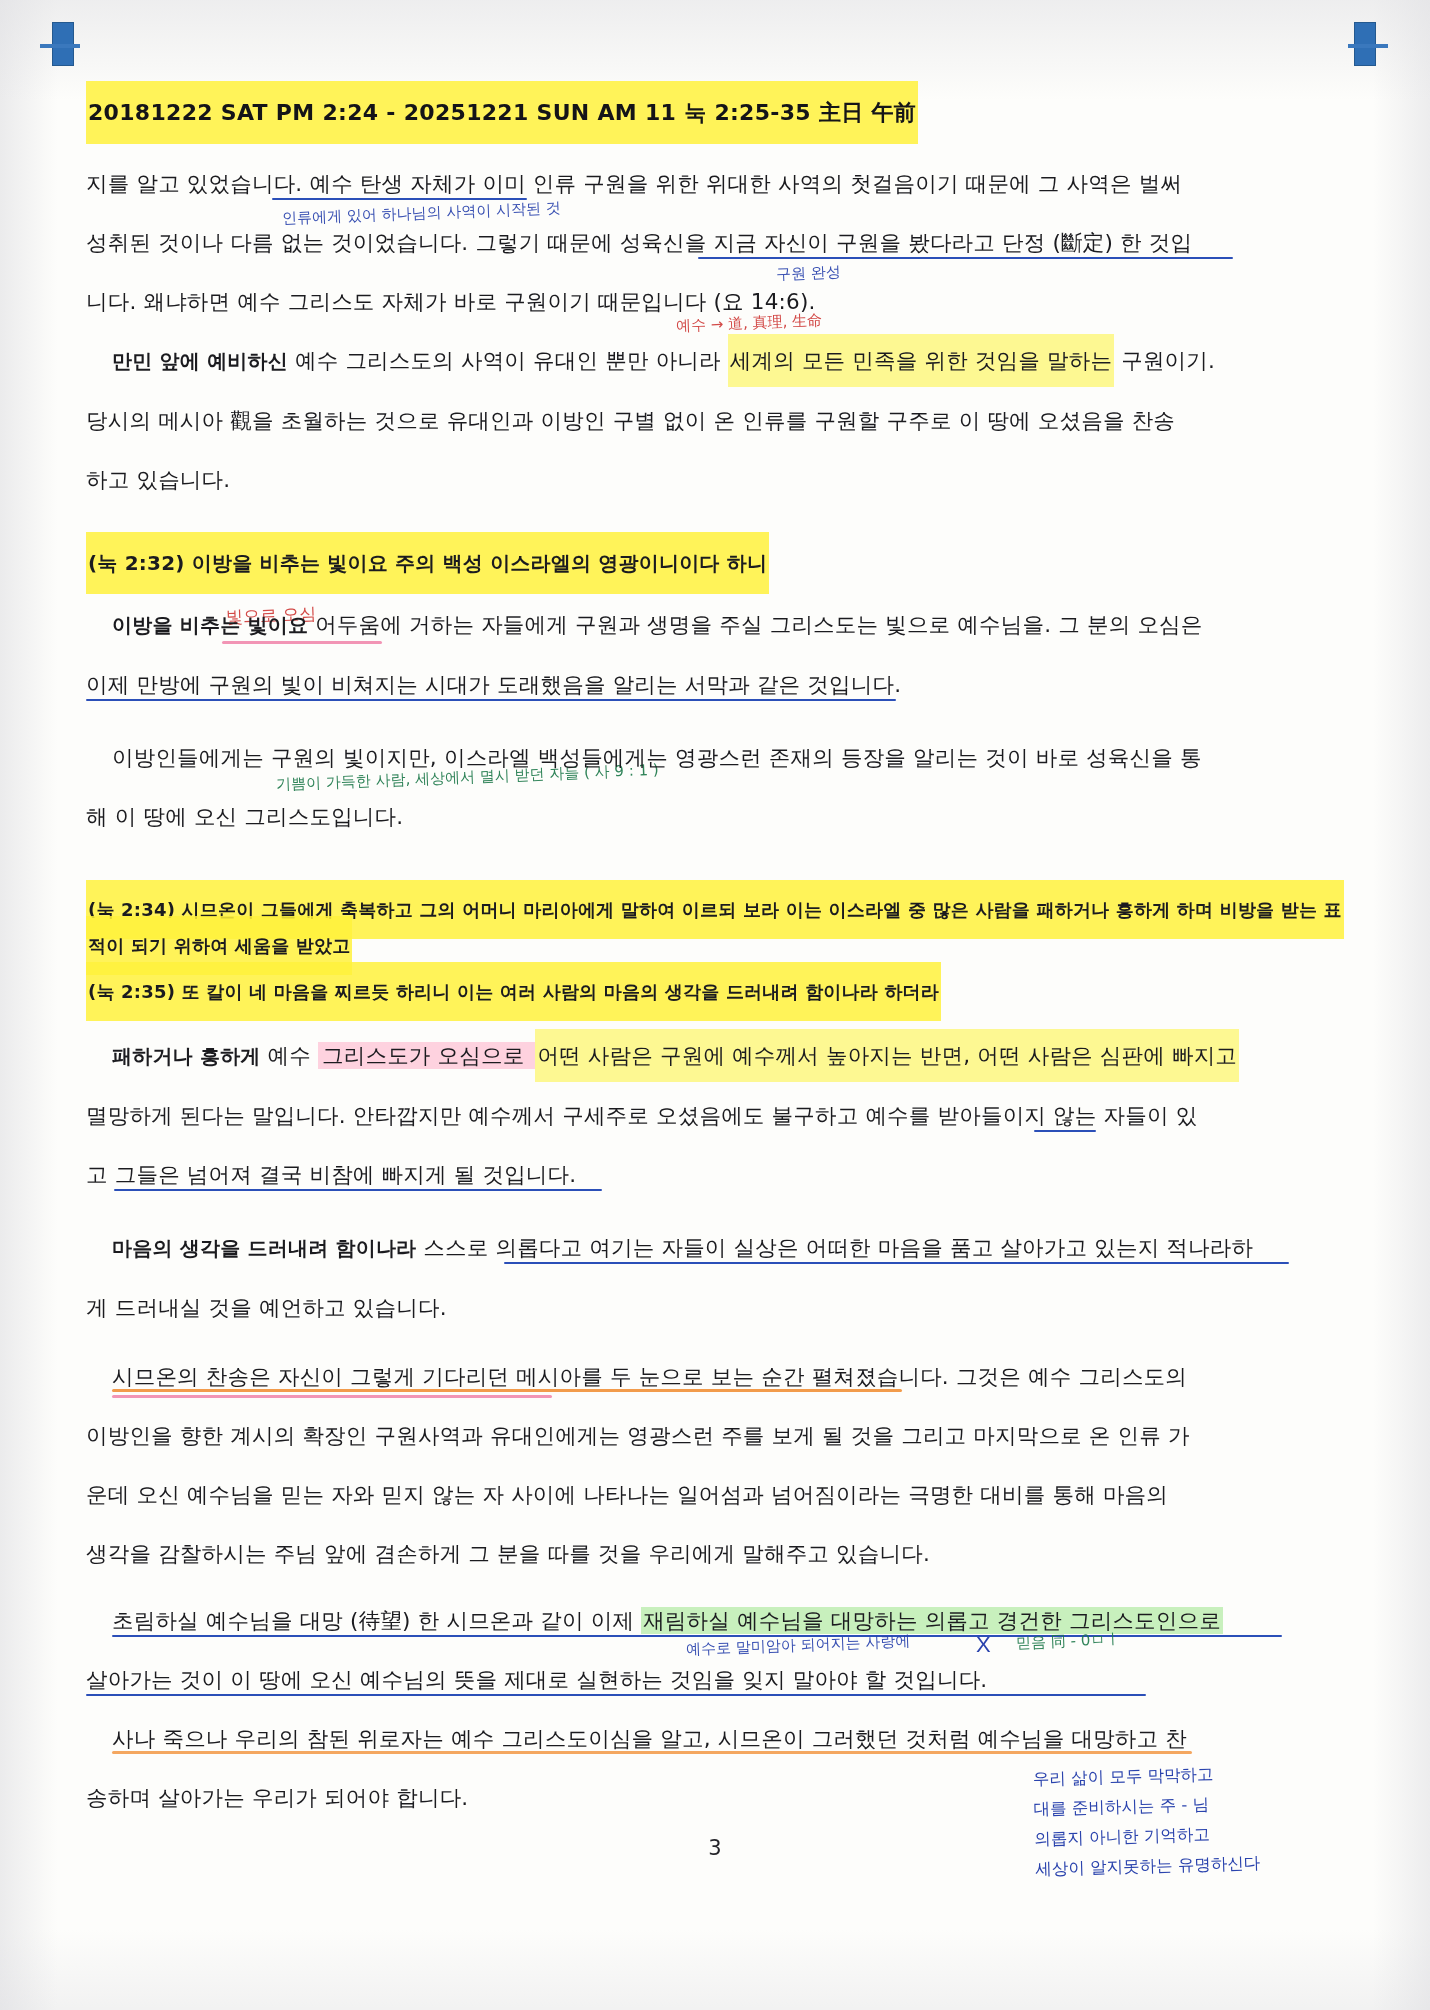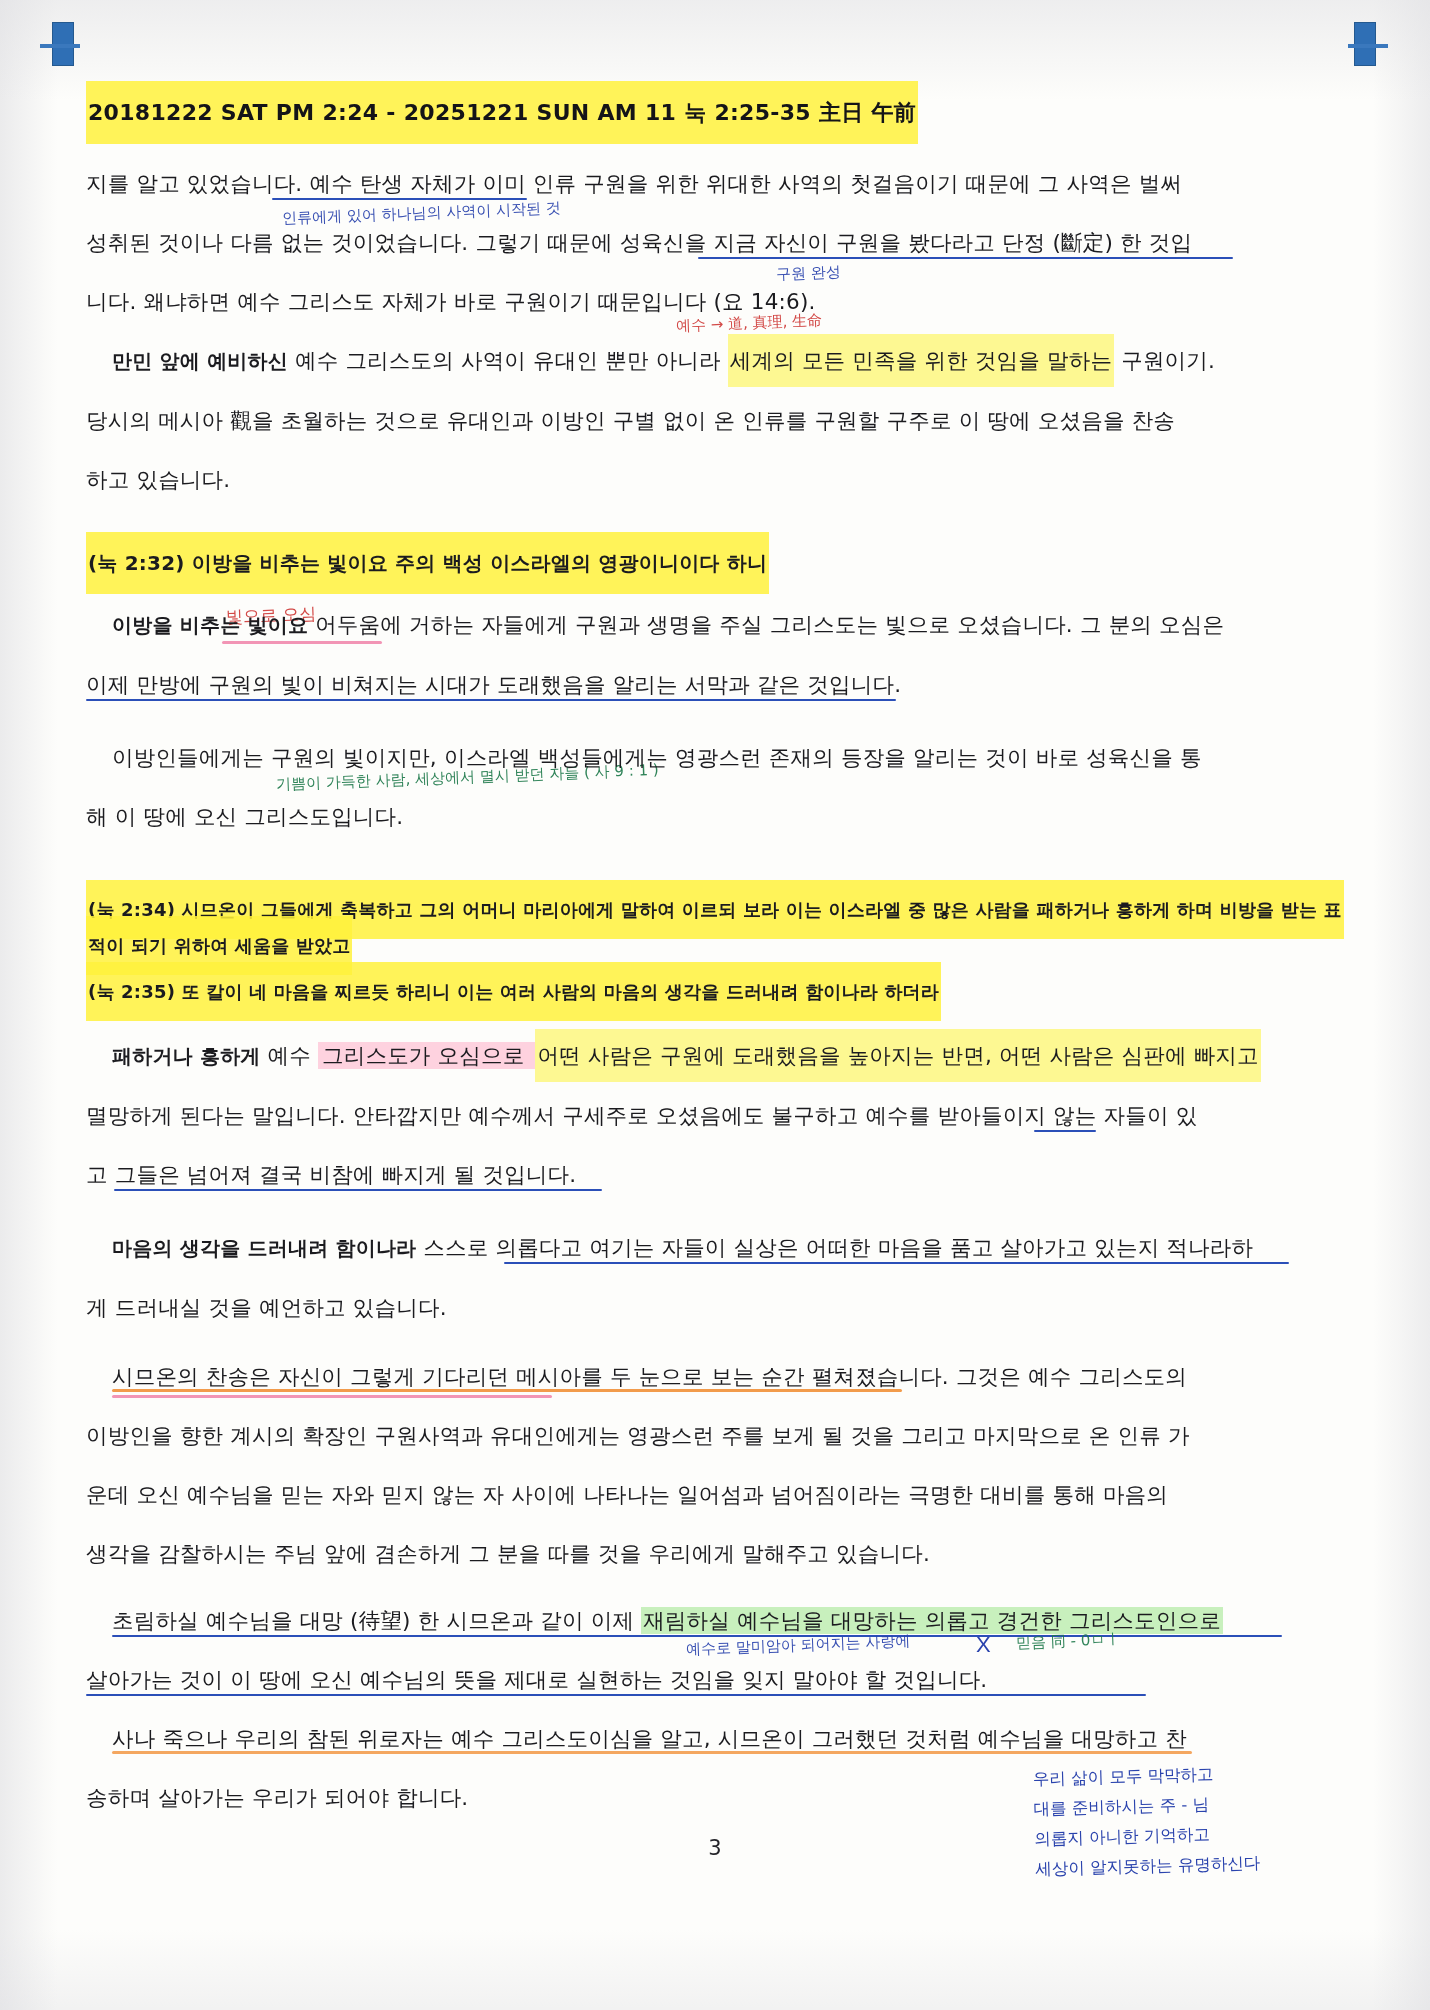--- a/index.html
+++ b/index.html
@@ -200,21 +200,21 @@
 
     <div style="height:34px"></div>
 
     <div class="kline" style="line-height:40px;">
       <span class="bold hl-yellow">(눅 2:32) 이방을 비추는 빛이요 주의 백성 이스라엘의 영광이니이다 하니</span>
     </div>
 
     <div style="height:12px"></div>
 
     <div class="kline indent">
-      <span class="bold">이방을 비추는 빛이요</span><span> 어두움에 거하는 자들에게 구원과 생명을 주실 그리스도는 빛으로 오셨습니다. 그 분의 오심은</span>
+      <span class="bold">이방을 비추는 빛이요</span><span> 어두움에 거하는 자들에게 구원과 생명을 주실 그리스도는 빛으로 예수님을. 그 분의 오심은</span>
     </div>
     <div class="hand green small" style="left:190px; top:672px;">기쁨이 가득한 사람,  세상에서 멸시 받던 자들  ( 사 9 : 1 )</div>
     <div class="kline">
       <span>이제 만방에 구원의 빛이 비쳐지는 시대가 도래했음을 알리는 서막과 같은 것입니다.</span>
       <span class="ul blue" style="left:0px; top:44px; width:810px;"></span>
     </div>
 
     <div style="height:14px"></div>
 
     <div class="kline indent">
@@ -235,21 +235,21 @@
 
     <div style="height:10px"></div>
 
     <div class="kline" style="line-height:36px; font-size:18.5px;">
       <span class="bold hl-yellow small">(눅 2:35) 또 칼이 네 마음을 찌르듯 하리니 이는 여러 사람의 마음의 생각을 드러내려 함이나라 하더라</span>
     </div>
 
     <div style="height:16px"></div>
 
     <div class="kline indent">
-      <span class="bold">패하거나 흥하게</span><span> 예수 </span><span class="hl-pink">그리스도가 오심으로 </span><span class="hl-yellow-soft">어떤 사람은 구원에 도래했음을 높아지는 반면, 어떤 사람은 심판에 빠지고</span>
+      <span class="bold">패하거나 흥하게</span><span> 예수 </span><span class="hl-pink">그리스도가 오심으로 </span><span class="hl-yellow-soft">어떤 사람은 구원에 예수께서 높아지는 반면, 어떤 사람은 심판에 빠지고</span>
     </div>
     <div class="kline">
       <span>멸망하게 된다는 말입니다. 안타깝지만 예수께서 구세주로 오셨음에도 불구하고 예수를 받아들이지 않는 자들이 있</span>
       <span class="ul blue" style="left:948px; top:44px; width:62px;"></span>
     </div>
     <div class="kline">
       <span>고 그들은 넘어져 결국 비참에 빠지게 될 것입니다.</span>
       <span class="ul blue" style="left:28px; top:44px; width:488px;"></span>
     </div>
 

